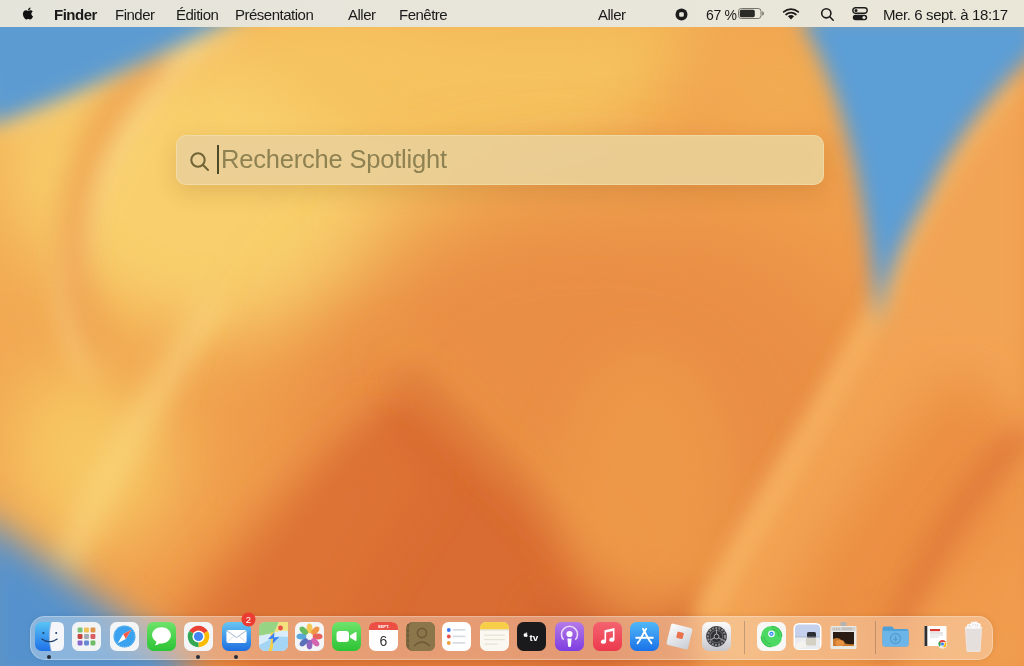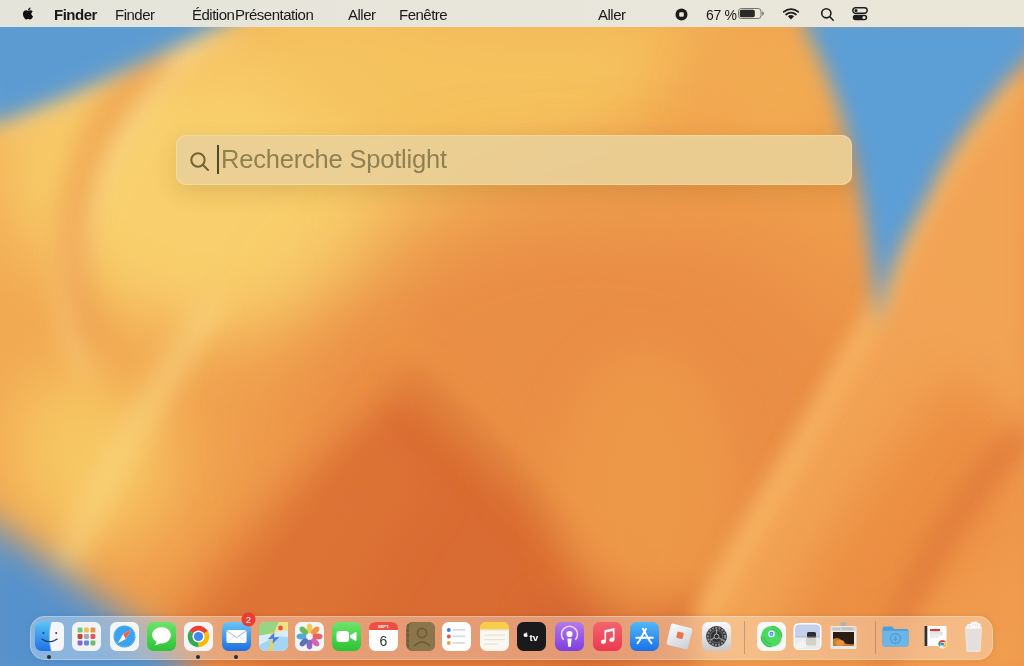--- a/index.html
+++ b/index.html
@@ -10,21 +10,21 @@
   
   #menubar{position:absolute;left:0;top:0;width:1024px;height:27px;
     background:linear-gradient(90deg,#e5e4da 0%,#e8e6db 55%,#eae7d8 100%);
     color:#1a1a1a;font-size:15px;letter-spacing:-0.5px;}
   .mi{position:absolute;top:0;line-height:30px;white-space:nowrap;}
   svg.mi{line-height:normal;}
   
   #spot{position:absolute;left:176px;top:135px;width:648px;height:50px;border-radius:10px;
     background:rgba(234,207,150,0.92);
     -webkit-backdrop-filter:blur(16px) saturate(0.8);backdrop-filter:blur(16px) saturate(0.8);
-    box-shadow:0 8px 22px rgba(120,60,10,0.16), inset 0 0 0 1px rgba(255,246,205,0.3);padding-left:28px;}
+    box-shadow:0 8px 22px rgba(120,60,10,0.16), inset 0 0 0 1px rgba(255,246,205,0.3);}
   #spot .mag{position:absolute;left:13px;top:15.5px;}
   #spot .caret{position:absolute;left:41px;top:10px;width:2px;height:29px;background:#4e4a28;}
   #spot .ph{position:absolute;left:45px;top:10px;font-size:25.5px;color:#8e8152;letter-spacing:-0.2px;}
   
   #dock{position:absolute;left:30px;top:616px;width:963px;height:44px;border-radius:15px;
     background:rgba(255,255,255,0.32);
     -webkit-backdrop-filter:blur(18px);backdrop-filter:blur(18px);
     box-shadow:inset 0 0 0 1px rgba(255,255,255,0.28), 0 0 6px rgba(0,0,0,0.08);}
   .di{position:absolute;top:622px;width:29px;height:29px;}
   .dsep{position:absolute;top:621px;width:1px;height:33px;background:rgba(60,60,60,0.28);}
@@ -110,21 +110,21 @@
              C875,280 868,225 855,165 C843,110 822,55 798,14 Z" fill="#5c9ed6" filter="url(#b10)"></path>
     <path d="M-30,508 L-30,700 L196,700 L186,660 Z" fill="#5592cd" filter="url(#b18)"></path>
   </svg>
 
   <div id="menubar">
     <svg class="mi" style="left:20px;top:4.5px" width="16" height="17" viewBox="0 0 24 24">
       <path fill="#111" d="M17.05 20.28c-.98.95-2.05.8-3.08.35-1.09-.46-2.09-.48-3.24 0-1.44.62-2.2.44-3.06-.35C2.79 15.25 3.51 7.59 9.05 7.31c1.35.07 2.29.74 3.08.8 1.18-.24 2.31-.93 3.57-.84 1.51.12 2.65.72 3.4 1.8-3.12 1.87-2.38 5.98.48 7.13-.57 1.5-1.31 2.99-2.54 4.09l.01-.01zM12.03 7.25c-.15-2.23 1.66-4.07 3.74-4.25.29 2.58-2.34 4.5-3.74 4.25z"></path>
     </svg>
     <span class="mi" style="left:54px;font-weight:bold">Finder</span>
     <span class="mi" style="left:115px">Finder</span>
-    <span class="mi" style="left:192px">Édition</span>
+    <span class="mi" style="left:176px">Édition</span>
     <span class="mi" style="left:235px">Présentation</span>
     <span class="mi" style="left:348px">Aller</span>
     <span class="mi" style="left:399px">Fenêtre</span>
     <span class="mi" style="left:598px">Aller</span>
 
     <svg class="mi" style="left:675px;top:7.5px" width="13" height="13" viewBox="0 0 13 13">
       <circle cx="6.5" cy="6.5" r="6" fill="#1c1c1c"></circle>
       <rect x="4.2" y="4.2" width="4.6" height="4.6" rx="1.4" fill="#e7e6db"></rect>
     </svg>
     <span class="mi" style="left:706px;font-size:14px;letter-spacing:-0.3px">67 %</span>
@@ -145,20 +145,21 @@
       <circle cx="6.3" cy="6.3" r="4.6" fill="none" stroke="#1c1c1c" stroke-width="1.6"></circle>
       <line x1="9.8" y1="9.8" x2="13.2" y2="13.2" stroke="#1c1c1c" stroke-width="1.6" stroke-linecap="round"></line>
     </svg>
 
     <svg class="mi" style="left:852px;top:7px" width="16" height="14" viewBox="0 0 16 14">
       <rect x="0.8" y="0.8" width="14.4" height="5.4" rx="2.7" fill="none" stroke="#1c1c1c" stroke-width="1.4"></rect>
       <circle cx="4" cy="3.5" r="1.5" fill="#1c1c1c"></circle>
       <rect x="0.8" y="7.8" width="14.4" height="5.4" rx="2.7" fill="#1c1c1c"></rect>
       <circle cx="12" cy="10.5" r="1.6" fill="#e7e6db"></circle>
     </svg>
+    <span class="mi" style="left:883px;letter-spacing:-0.4px">Mer. 6 sept. à 18:17</span>
   </div>
 
   <div id="spot">
     <svg class="mag" width="22" height="22" viewBox="0 0 22 22">
       <circle cx="9" cy="9" r="6.7" fill="none" stroke="#6e6236" stroke-width="2"></circle>
       <line x1="13.8" y1="13.8" x2="19" y2="19" stroke="#6e6236" stroke-width="2" stroke-linecap="round"></line>
     </svg>
     <div class="caret"></div>
     <div class="ph">Recherche Spotlight</div>
   </div>

